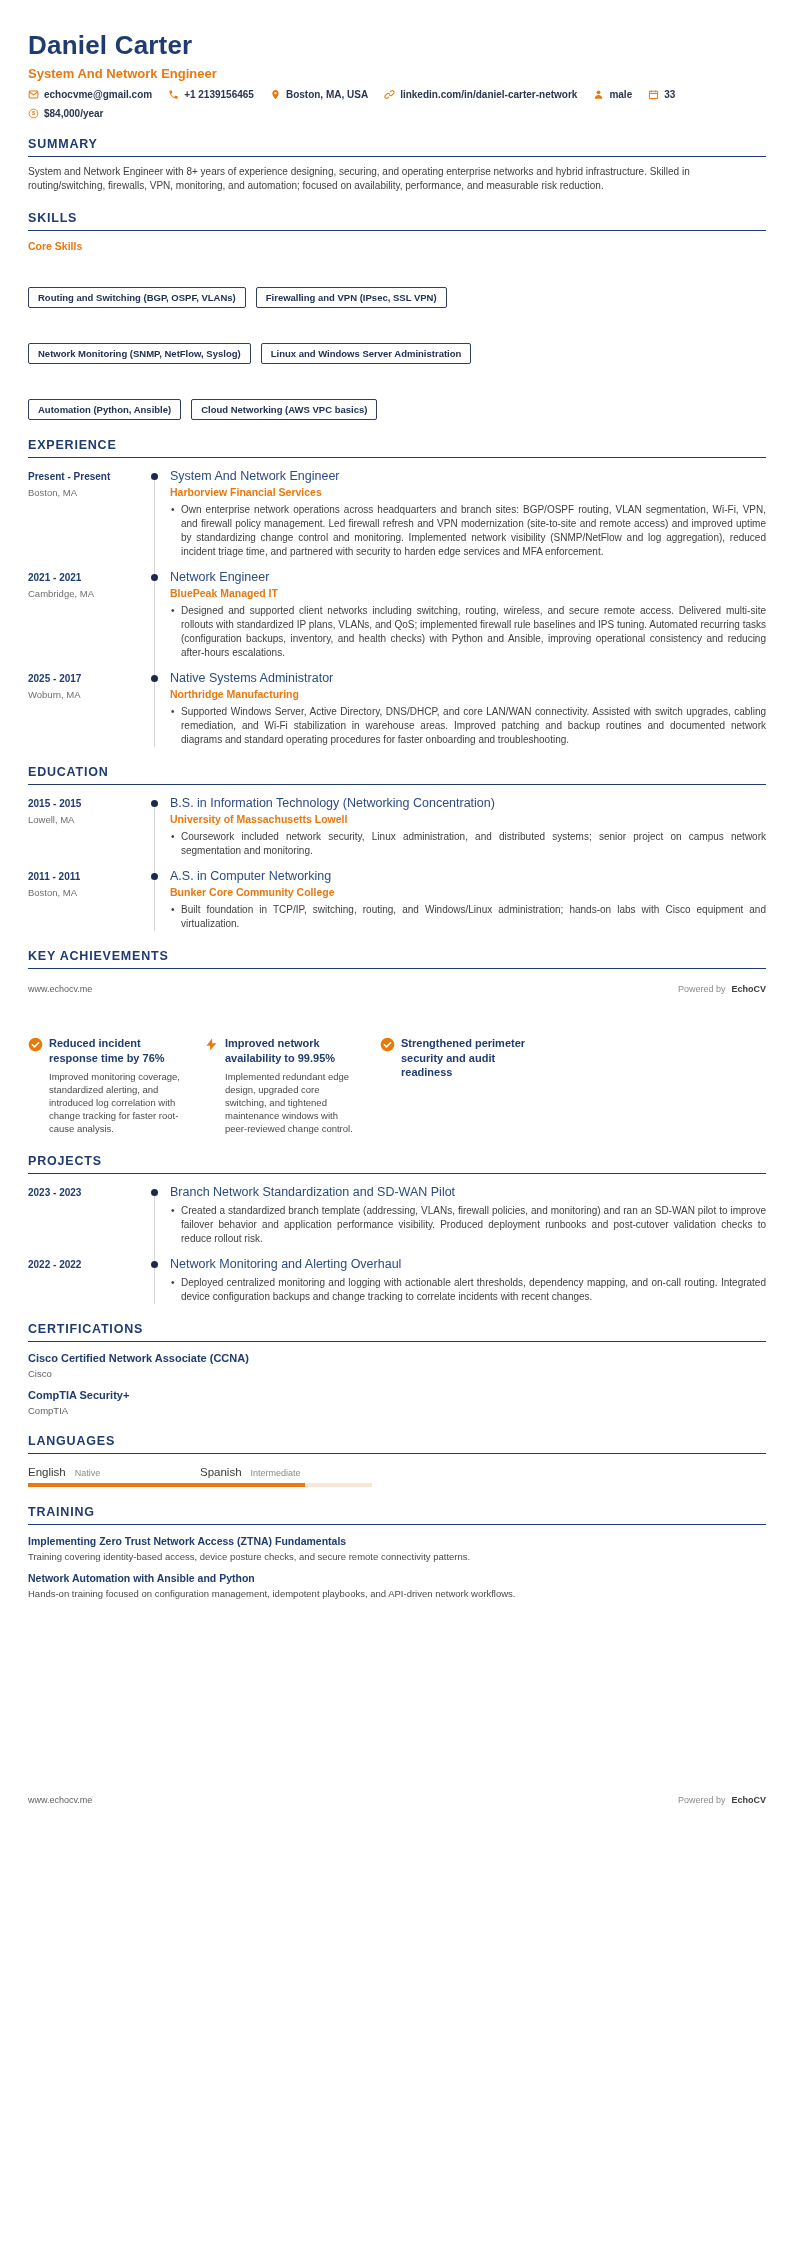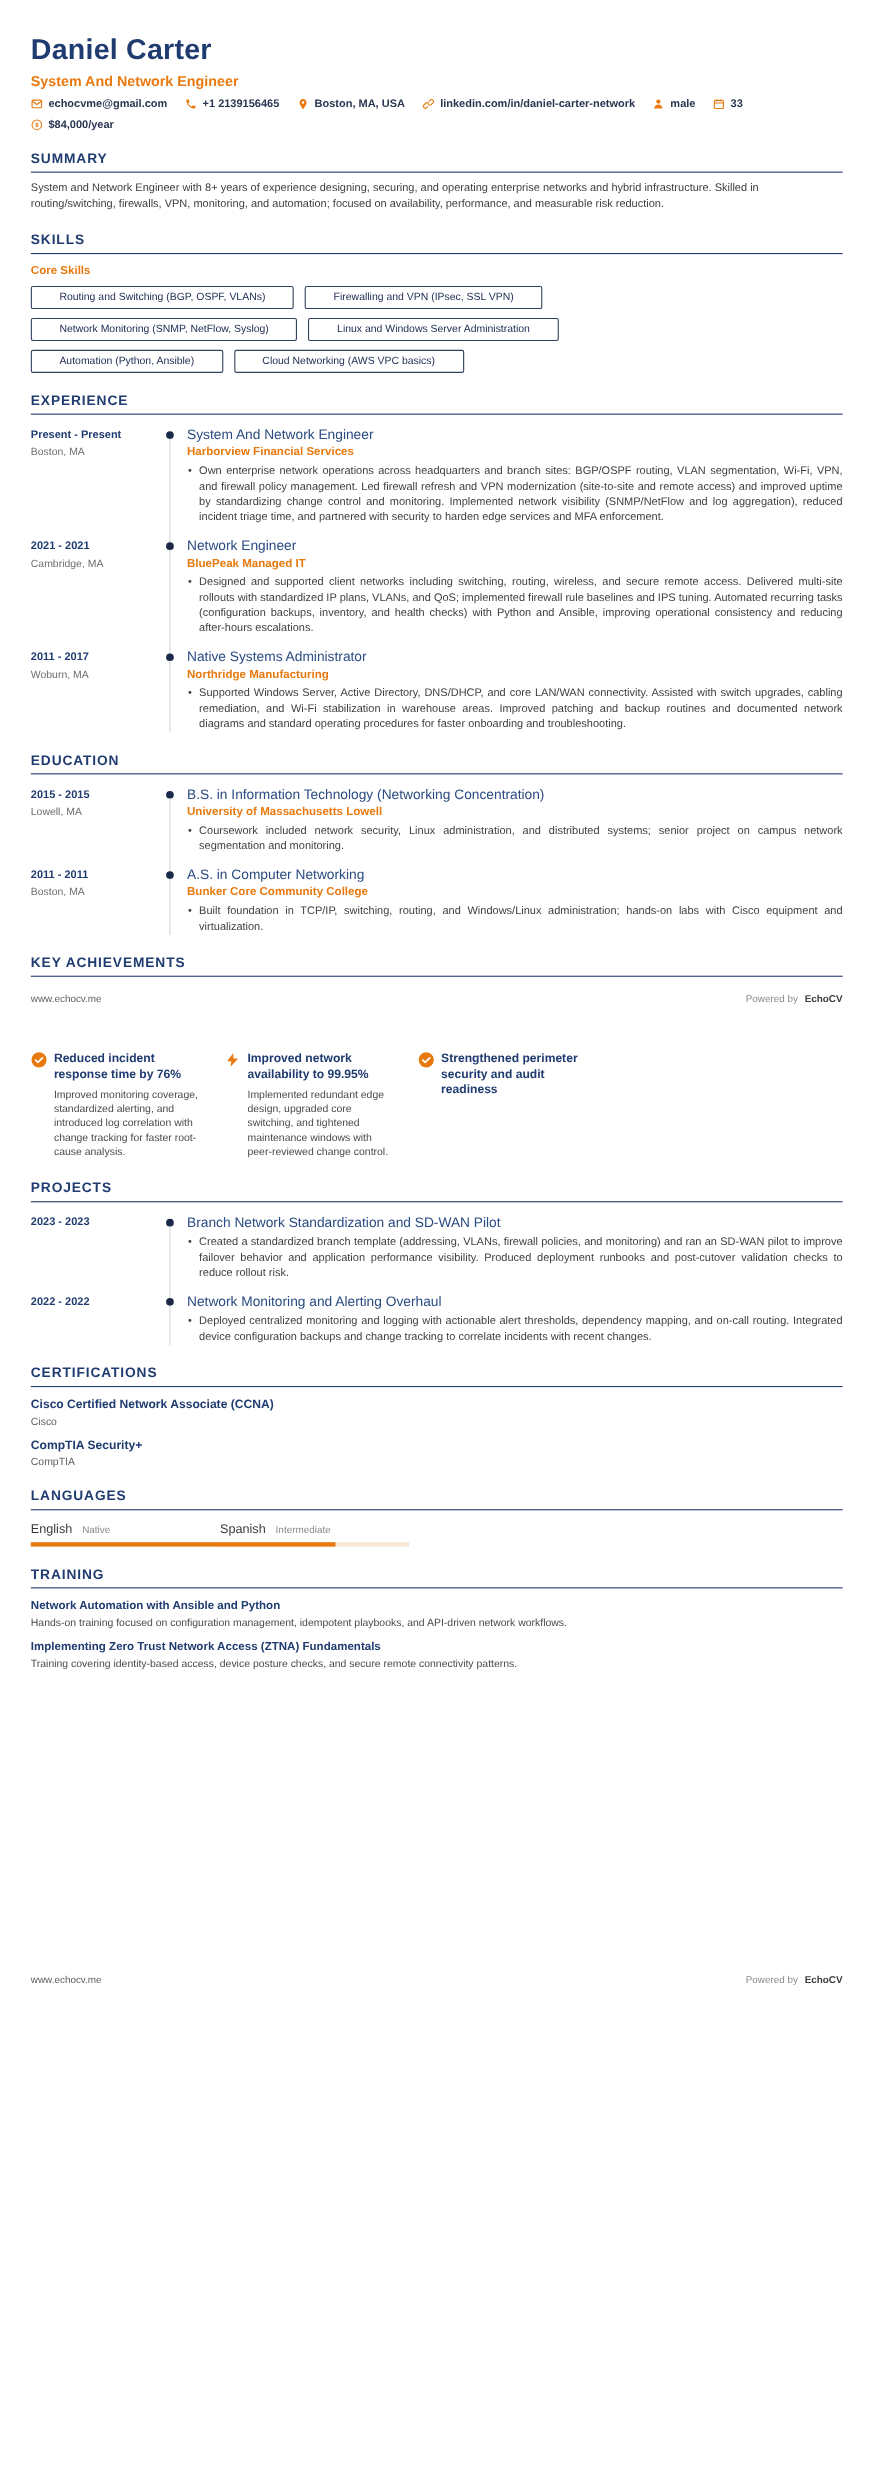--- a/index.html
+++ b/index.html
@@ -24,22 +24,22 @@
   .section-heading {
     font-size: 12.5px; font-weight: 700; color: #1f3b70;
     letter-spacing: .8px; padding-bottom: 5px; border-bottom: 1px solid #1f3b70;
   }
   .summary-text { margin: 8px 0 0; font-size: 10px; line-height: 1.4; color: #3e3e3e; }
 
   
   .skills-group-label { margin-top: 9px; font-size: 10.5px; font-weight: 700; color: #e8790f; }
   .tag-row { display: flex; gap: 10px; margin-top: 8px; }
   .tag {
-    border: 1px solid #31405e; border-radius: 2px; padding: 4px 25px;
-    font-size: 9.5px; font-weight: 400; color: #223055; white-space: nowrap;
+    border: 1px solid #31405e; border-radius: 2px; padding: 4px 9px;
+    font-size: 9.5px; font-weight: 700; color: #223055; white-space: nowrap; margin-top: 27px;
   }
 
   
   .t-list { margin-top: 3px; }
   .t-entry { display: flex; margin-top: 11px; }
   .t-left { width: 112px; flex-shrink: 0; }
   .t-dates { font-size: 10px; font-weight: 700; color: #1f3b70; padding-top: 2px; }
   .t-loc { font-size: 9.5px; color: #6e6e6e; margin-top: 5px; }
   .t-mid { width: 30px; flex-shrink: 0; position: relative; }
   .t-line { position: absolute; left: 14px; top: -11px; bottom: 0; width: 1px; background: #d6d6d6; }
@@ -209,21 +209,21 @@
           <div class="t-title">Network Engineer</div>
           <div class="t-org">BluePeak Managed IT</div>
           <ul class="t-bullets">
               <li>Designed and supported client networks including switching, routing, wireless, and secure remote access. Delivered multi-site rollouts with standardized IP plans, VLANs, and QoS; implemented firewall rule baselines and IPS tuning. Automated recurring tasks (configuration backups, inventory, and health checks) with Python and Ansible, improving operational consistency and reducing after-hours escalations.</li>
             </ul>
         </div>
       </div>
 
       <div class="t-entry">
         <div class="t-left">
-          <div class="t-dates">2011 - 2017</div>
+          <div class="t-dates">2025 - 2017</div>
           <div class="t-loc">Woburn, MA</div>
         </div>
         <div class="t-mid">
             <div class="t-line"></div>
             <div class="t-dot"></div>
           </div>
         <div class="t-body">
           <div class="t-title">Native Systems Administrator</div>
           <div class="t-org">Northridge Manufacturing</div>
           <ul class="t-bullets">
@@ -389,26 +389,26 @@
         <div class="lang-bar">
             <div class="lang-fill" style="width: 61%;"></div>
           </div>
       </div>
     </div>
   </section>
 
   <section class="section">
     <div class="section-heading">TRAINING</div>
     <div class="training-item">
+      <div class="training-name">Implementing Zero Trust Network Access (ZTNA) Fundamentals</div>
+      <div class="training-desc">Training covering identity-based access, device posture checks, and secure remote connectivity patterns.</div>
+    </div>
+    <div class="training-item">
       <div class="training-name">Network Automation with Ansible and Python</div>
       <div class="training-desc">Hands-on training focused on configuration management, idempotent playbooks, and API-driven network workflows.</div>
-    </div>
-    <div class="training-item">
-      <div class="training-name">Implementing Zero Trust Network Access (ZTNA) Fundamentals</div>
-      <div class="training-desc">Training covering identity-based access, device posture checks, and secure remote connectivity patterns.</div>
     </div>
   </section>
 
   <div class="page-footer bottom-footer">
     <span class="footer-site">www.echocv.me</span>
     <span class="footer-powered"><span>Powered by</span><span class="brand">EchoCV</span></span>
   </div>
 
 </div>
 

